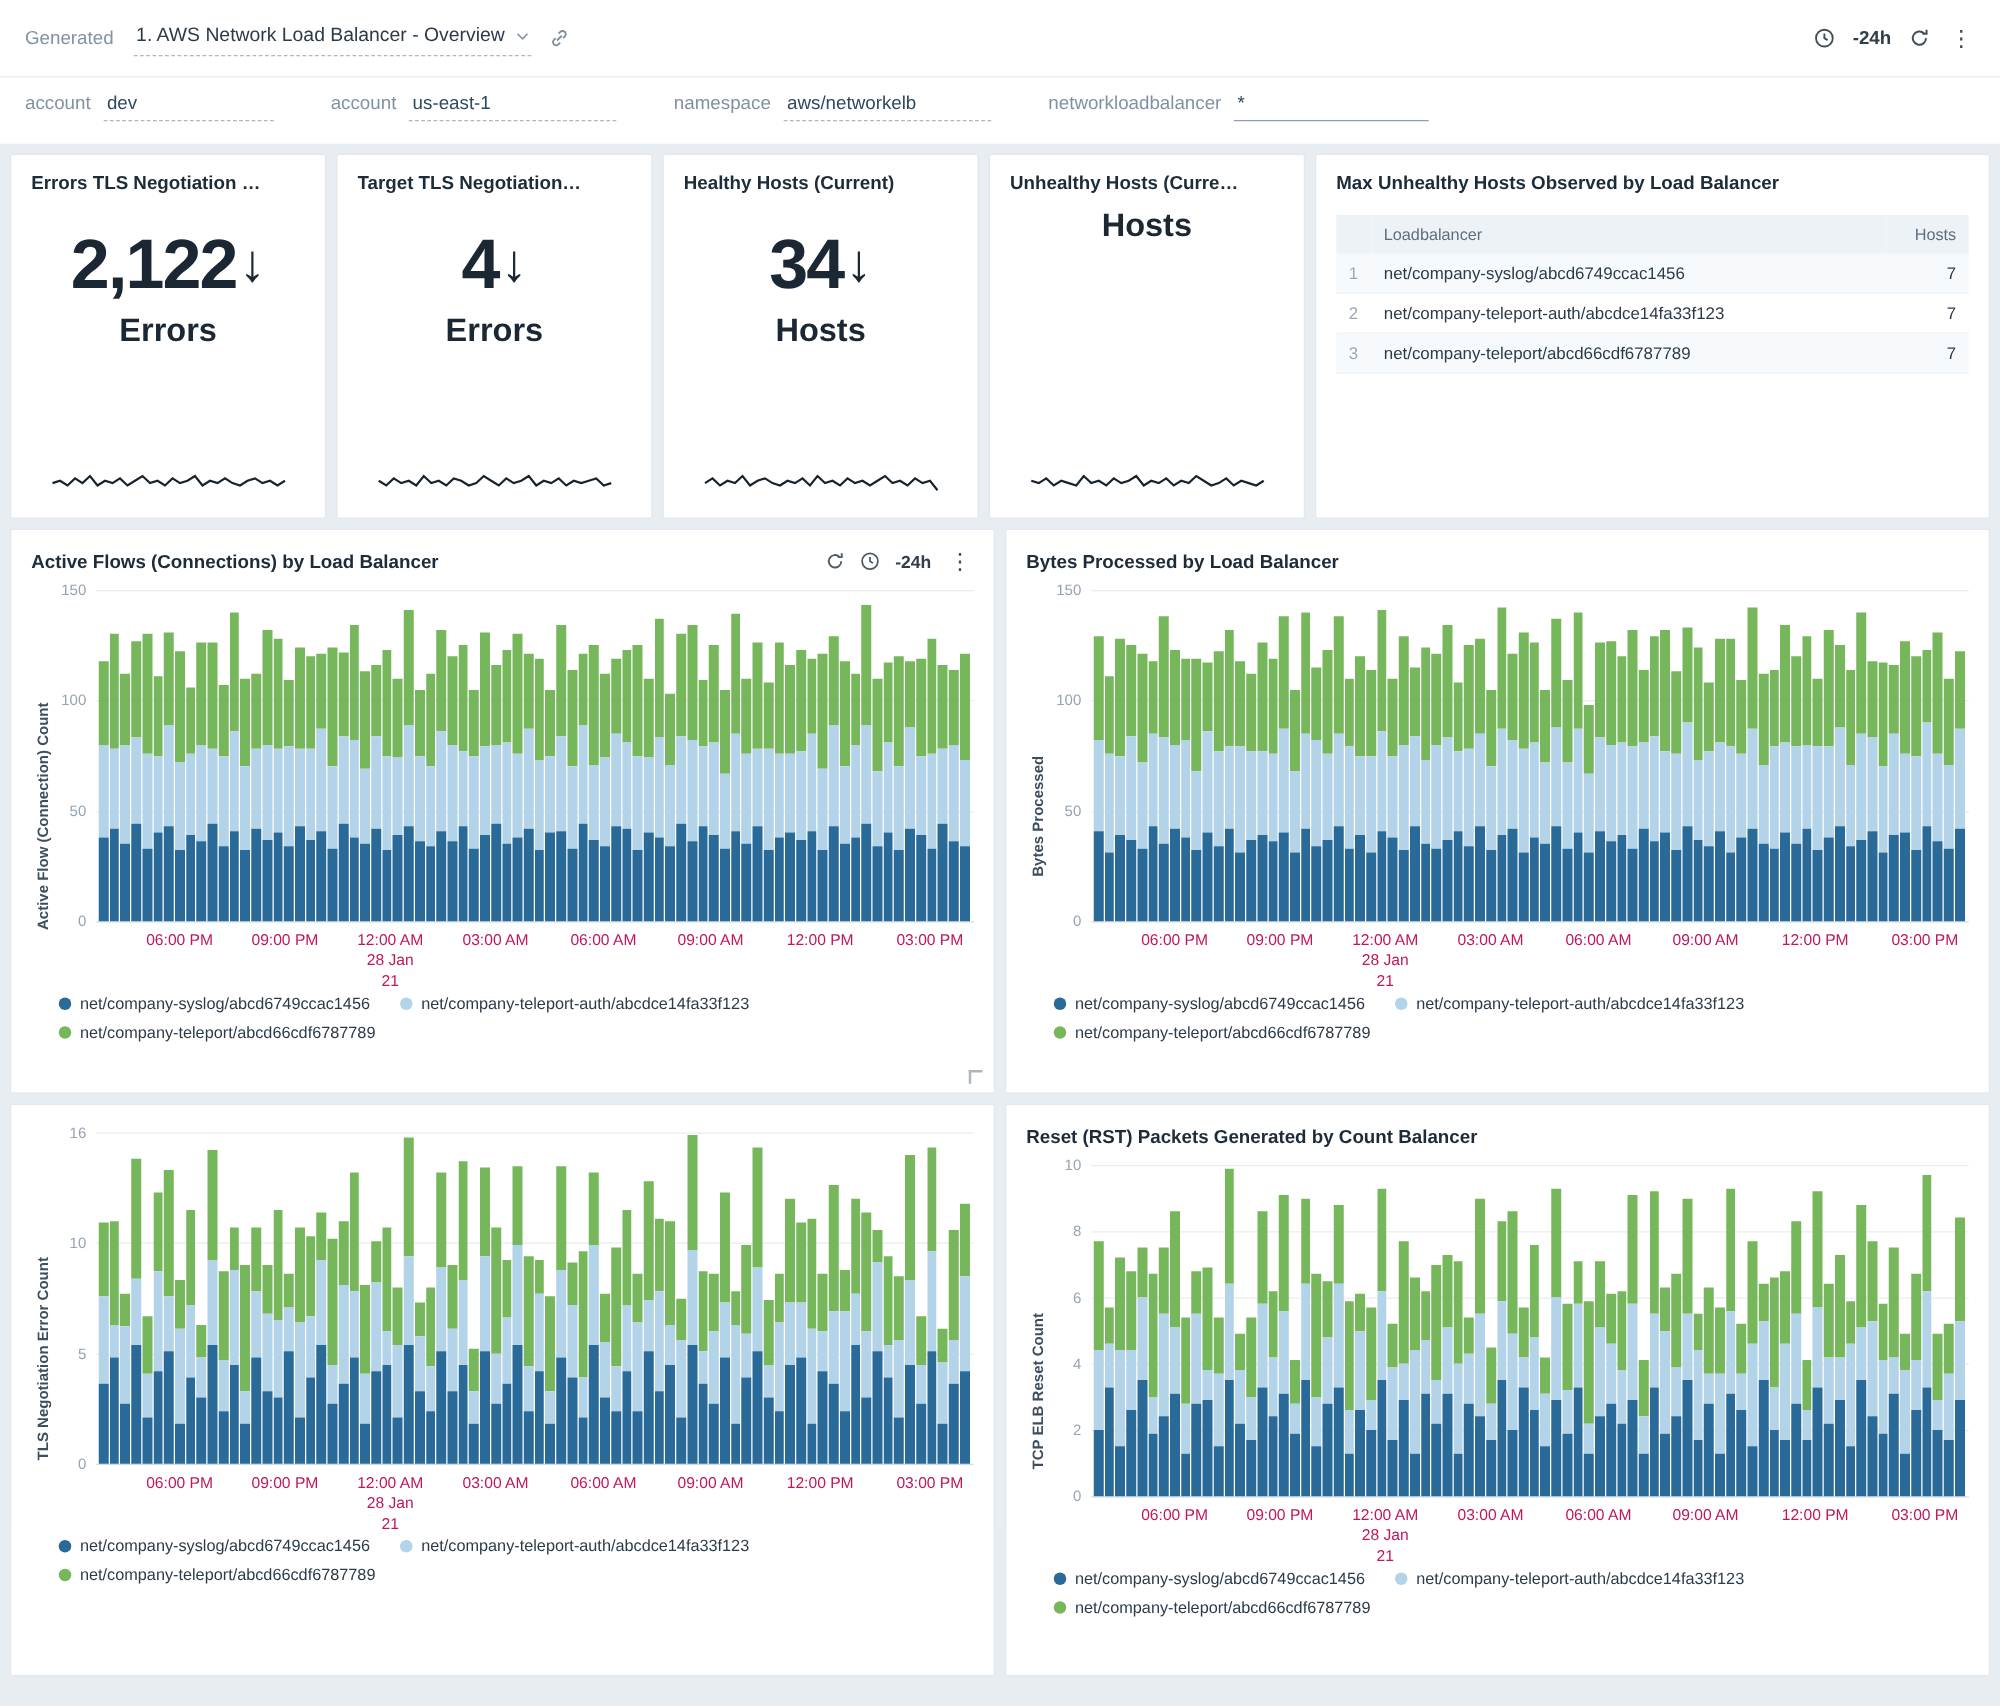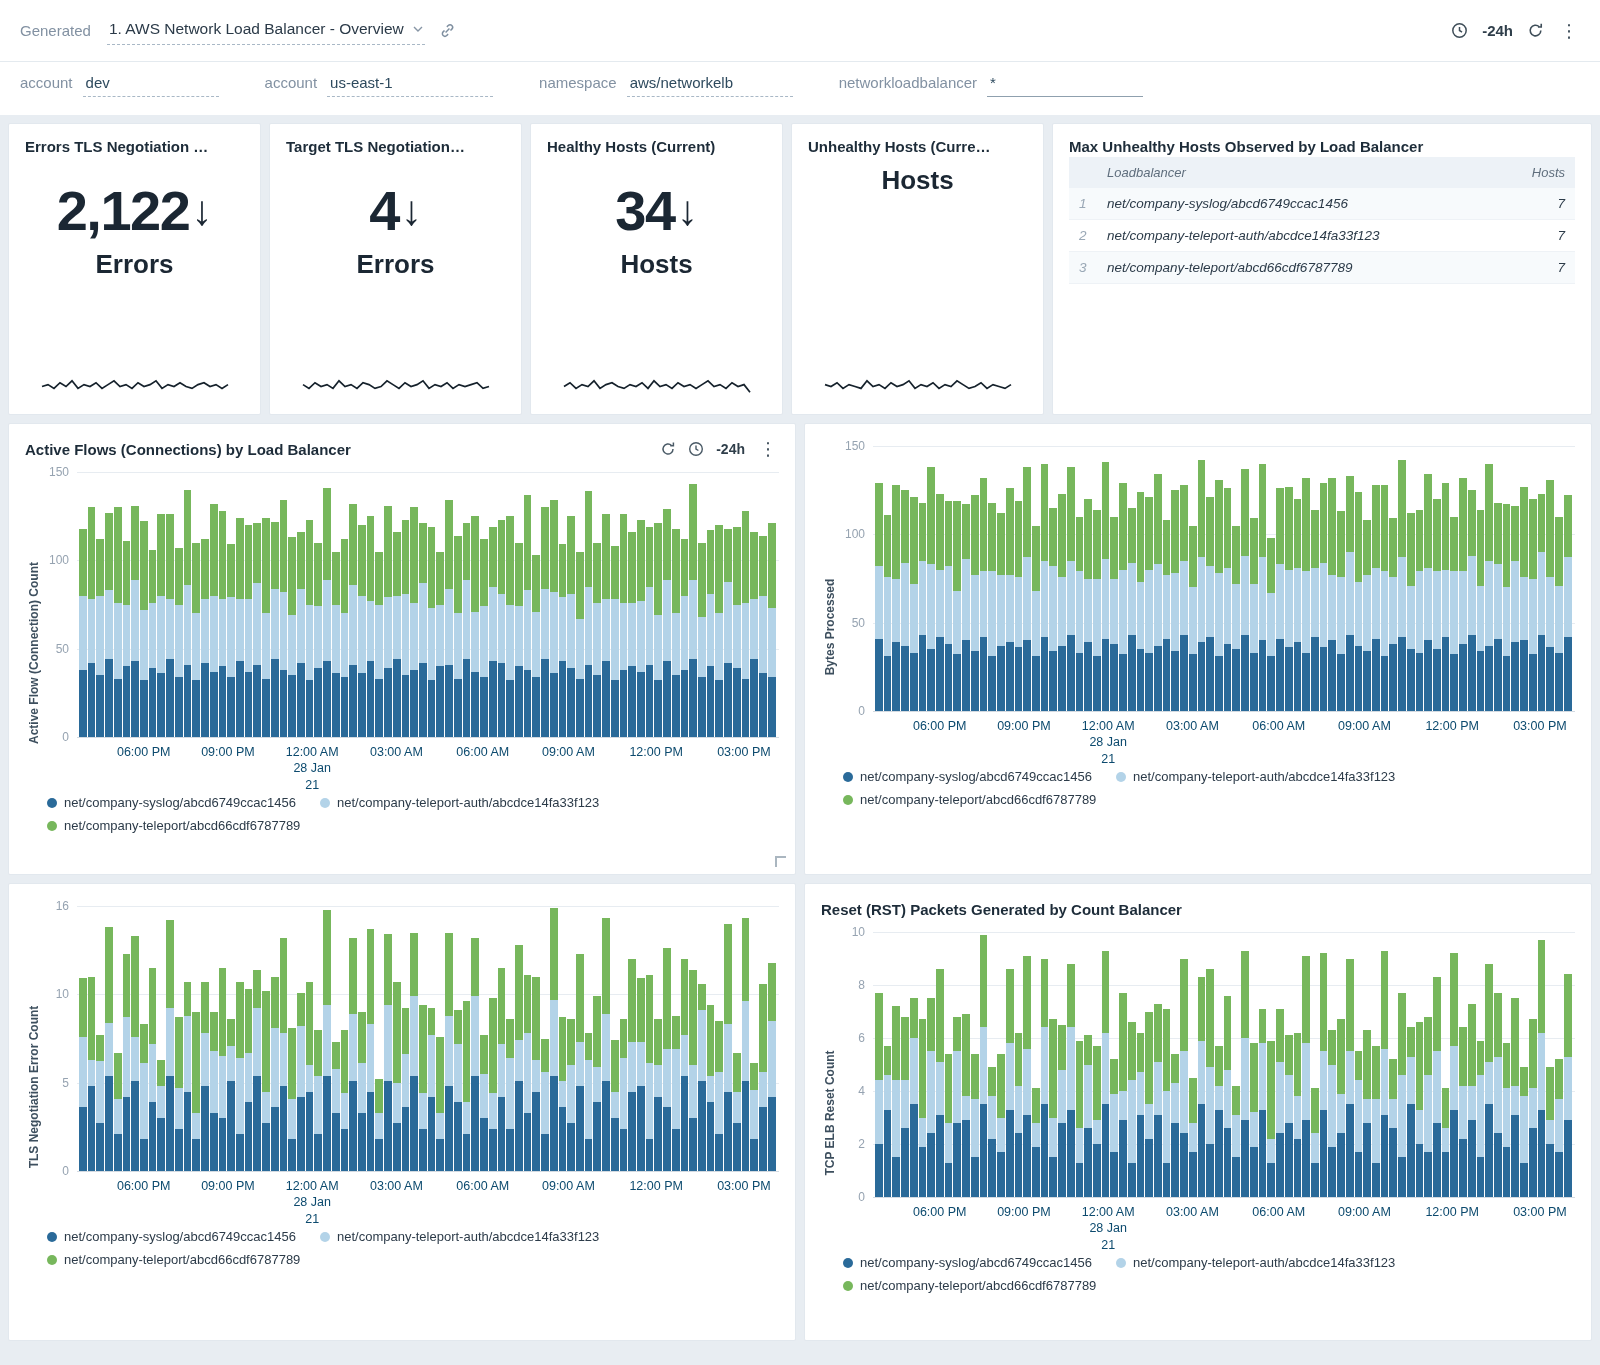--- a/index.html
+++ b/index.html
@@ -35,21 +35,21 @@
   .card{background:#fff;border:1px solid #e2e8ee;border-radius:2px;box-sizing:border-box;}
   
   .kpi{flex:0 0 253px;display:flex;flex-direction:column;padding:14px 16px;}
   .panel-title{font-size:15px;font-weight:700;color:#1d2c39;white-space:nowrap;overflow:hidden;}
   .kpi-value{margin-top:28px;text-align:center;font-size:56px;font-weight:700;letter-spacing:-1.5px;color:#1b2733;line-height:1;}
   .kpi-arrow{font-weight:400;font-size:42px;letter-spacing:0;vertical-align:5px;margin-left:2px;}
   .kpi-unit{margin-top:10px;text-align:center;font-size:26px;font-weight:700;color:#1b2733;}
   .kpi-spark{margin-top:auto;display:flex;justify-content:center;padding-bottom:2px;}
   
   .table-card{flex:1;padding:14px 16px;overflow:hidden;}
-  .uh-table{width:100%;border-collapse:collapse;margin-top:2px;font-style:italic;}
+  .uh-table{width:100%;border-collapse:collapse;margin-top:17px;}
   .uh-table th{background:#edf2f7;color:#5f6e7d;font-weight:400;font-size:13px;text-align:left;padding:8px 10px;}
   .uh-table th.hosts{text-align:right;}
   .uh-table td{font-size:13.5px;color:#2c3b49;padding:8px 10px;border-bottom:1px solid #eef2f6;}
   .uh-table td.idx{color:#9aa8b6;width:16px;padding-right:2px;}
   .uh-table td.hosts{text-align:right;width:46px;}
   .uh-table tbody tr:nth-child(odd){background:#f7fafc;}
   
   .chart-panel{flex:1 1 0;padding:12px 16px;display:flex;flex-direction:column;position:relative;}
   .panel-head{display:flex;align-items:center;height:26px;}
   .panel-controls{margin-left:auto;display:flex;align-items:center;gap:12px;}
@@ -61,21 +61,21 @@
   .plot-row{display:flex;}
   .yaxis{width:34px;position:relative;}
   .ytick{position:absolute;right:8px;transform:translateY(-50%);font-size:12px;color:#96a3b1;}
   .plot{flex:1;position:relative;height:265px;}
   .gridline{position:absolute;left:0;right:0;height:1px;background:#e7ecf1;}
   .gridline.zero{background:#d3dae1;}
   .bars{position:absolute;left:2px;right:2px;top:0;bottom:0;display:flex;align-items:flex-end;}
   .bar{flex:1 1 0;margin-right:1px;height:100%;display:flex;flex-direction:column-reverse;}
   .seg{width:100%;}
   .xaxis{margin-left:34px;position:relative;height:50px;}
-  .xtick{position:absolute;top:7px;transform:translateX(-50%);text-align:center;font-size:12.5px;color:#0c4a6e;line-height:1.3;white-space:nowrap;}
+  .xtick{position:absolute;top:7px;transform:translateX(-50%);text-align:center;font-size:12.5px;color:#be185d;line-height:1.3;white-space:nowrap;}
   .legend{margin-top:0;padding-left:4px;}
   .legend-row{display:flex;gap:24px;margin-top:8px;}
   .legend-item{display:flex;align-items:center;gap:7px;font-size:13px;color:#2c3b49;cursor:pointer;}
   .dot{width:10px;height:10px;border-radius:50%;flex:0 0 auto;}
   .resize-corner{position:absolute;right:9px;bottom:7px;width:9px;height:9px;border-left:2px solid #aab6c0;border-top:2px solid #aab6c0;}
   .icon-btn{cursor:pointer;}
 </style>
 </head>
 <body>
 
@@ -697,20 +697,23 @@
                   <span>net/company-teleport/abcd66cdf6787789</span>
                 </div>
               </div>
             </div>
         </div>
       </div>
       <div class="resize-corner"></div>
     </div>
 
     <div class="card chart-panel">
+      <div class="panel-head">
+        <span class="panel-title">Bytes Processed by Load Balancer</span>
+      </div>
       <div class="chart-wrap">
         <div class="ylabel">
             <span>Bytes Processed</span>
           </div>
         <div class="chart-main">
           <div class="plot-row">
             <div class="yaxis">
                 <div class="ytick" style="top: 100%;">0</div>
                 <div class="ytick" style="top: 66.6667%;">50</div>
                 <div class="ytick" style="top: 33.3333%;">100</div>

